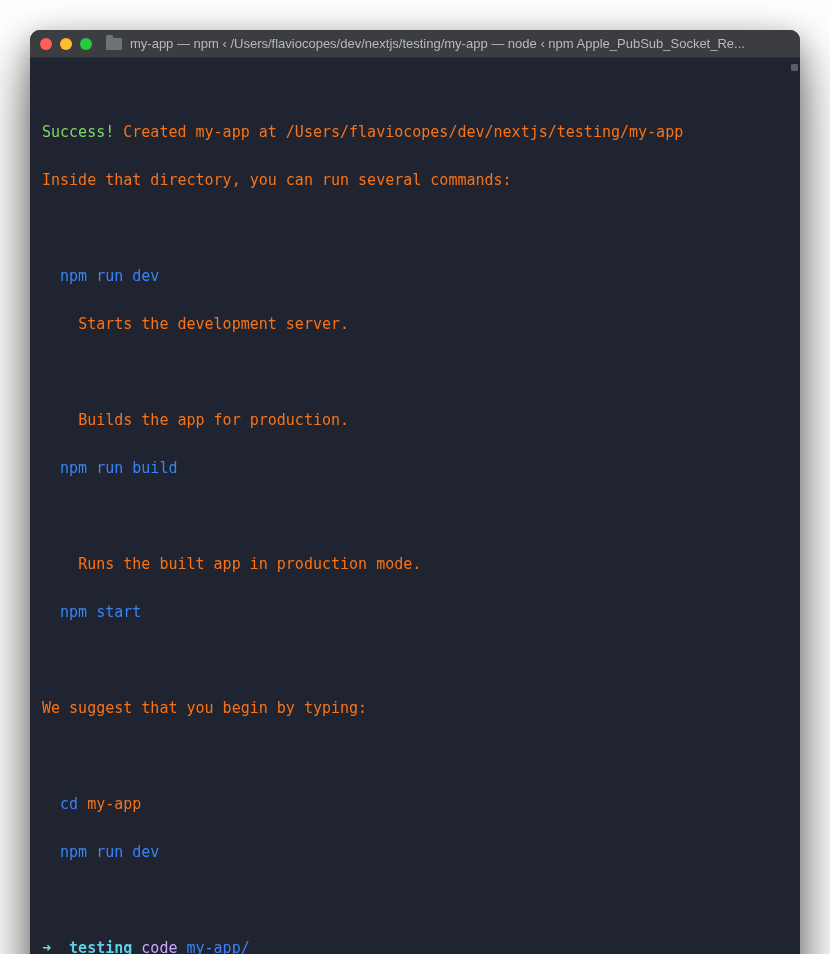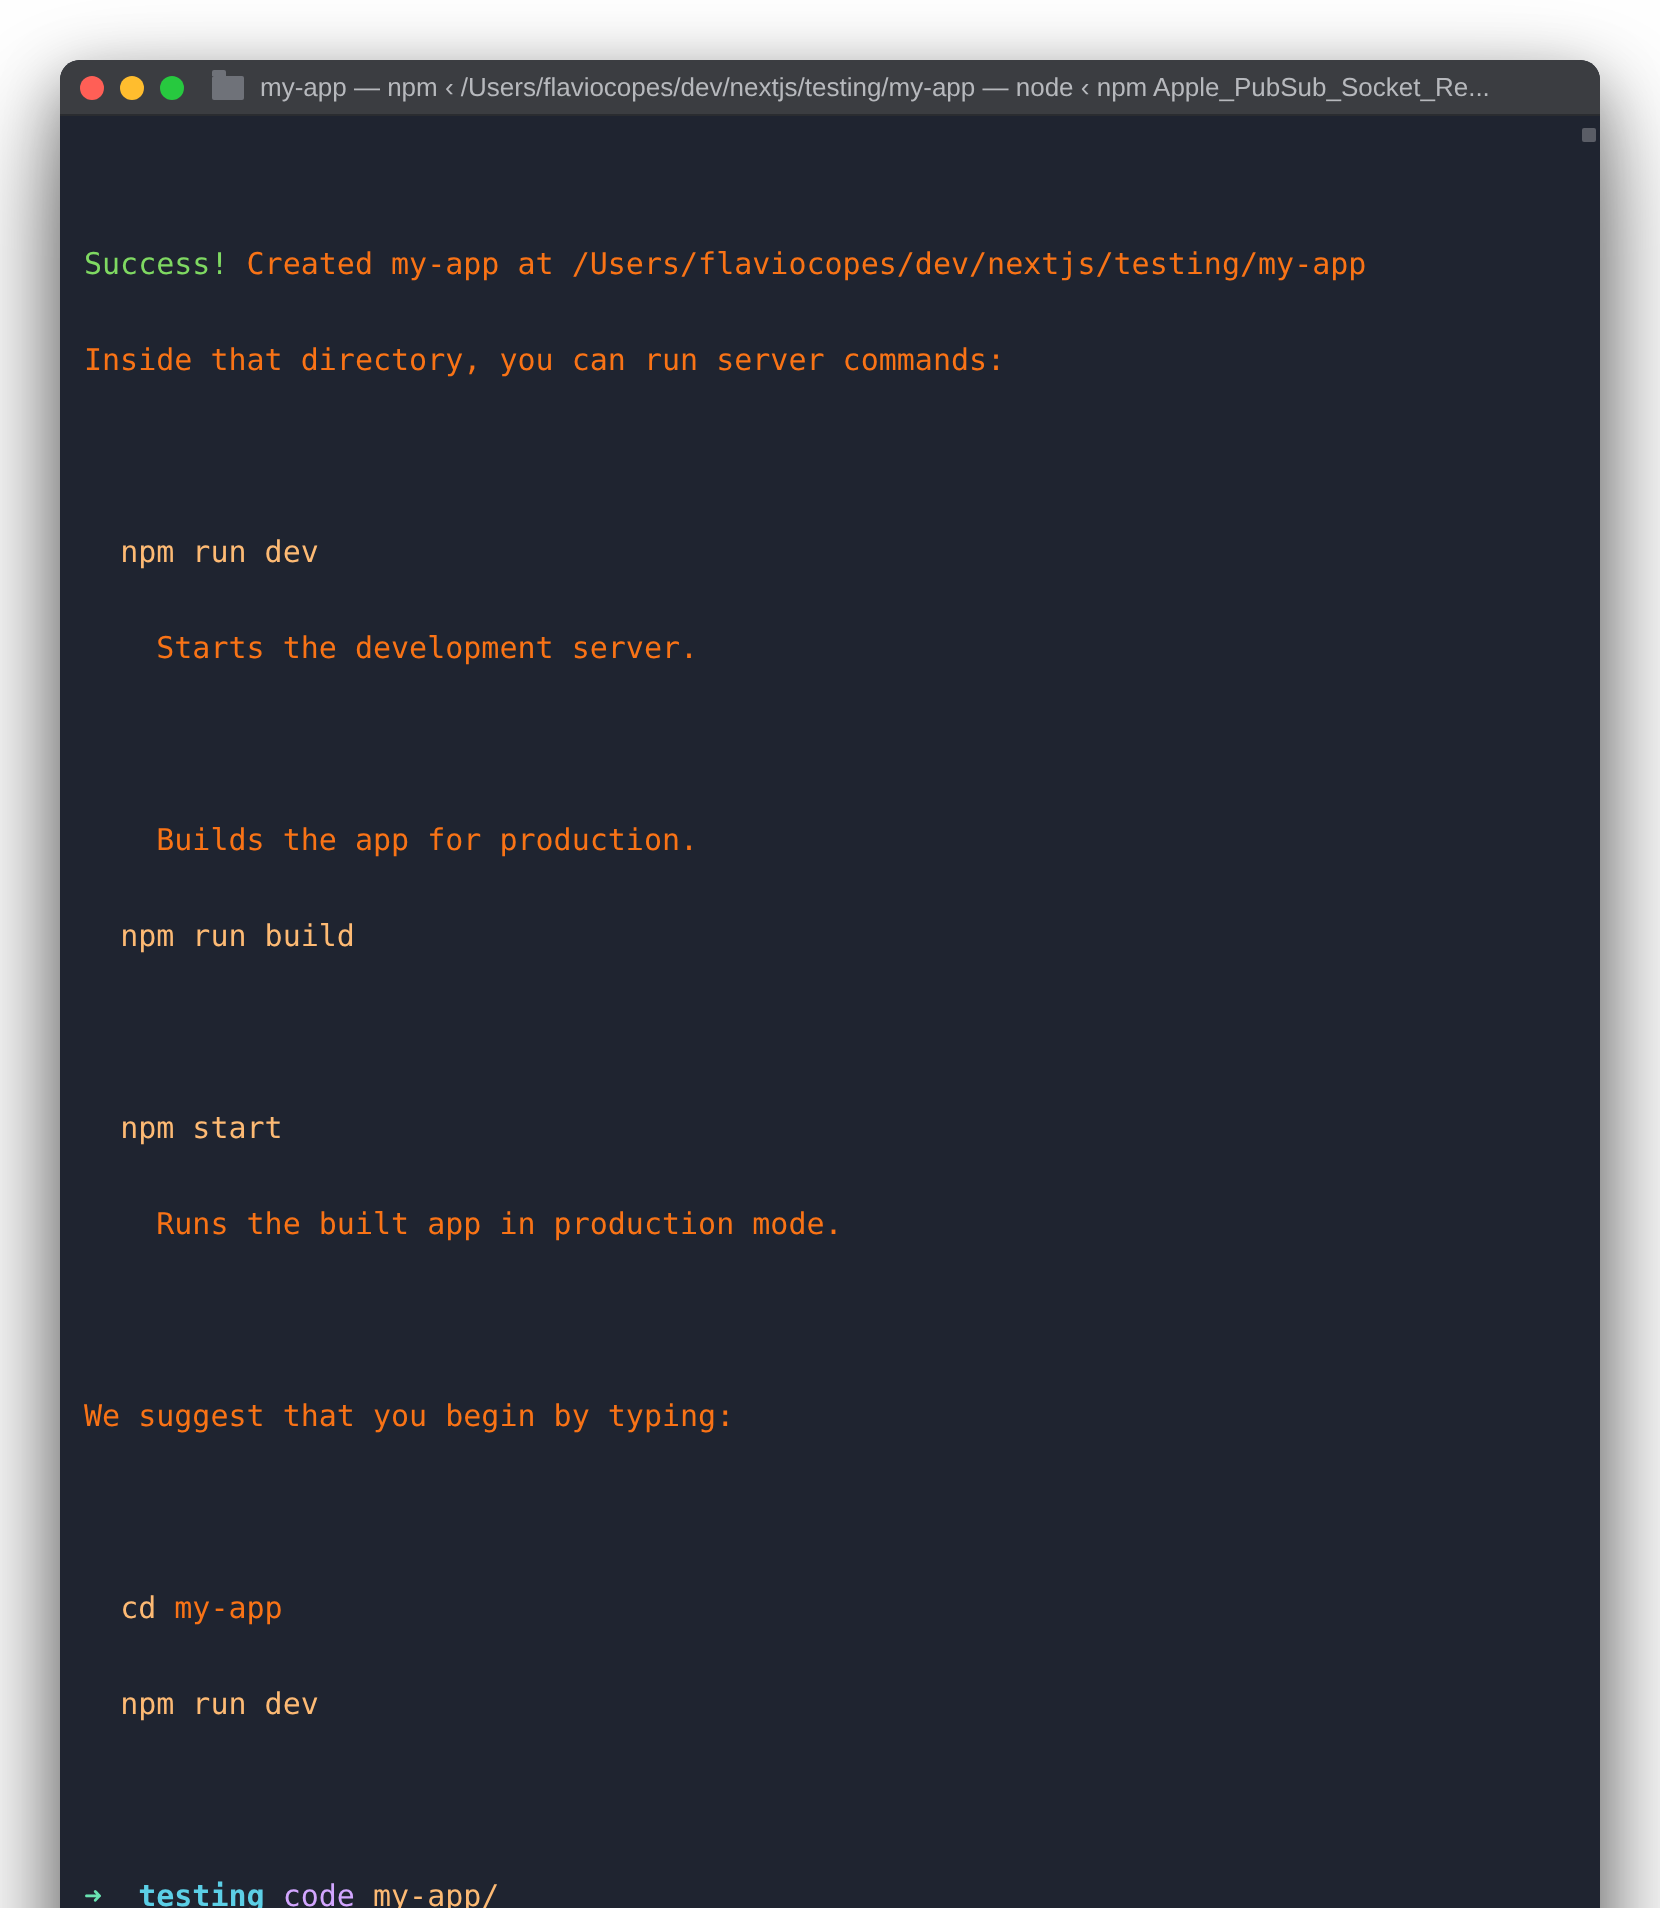--- a/index.html
+++ b/index.html
@@ -84,21 +84,21 @@
     .scrollbar-marker {
       position: absolute;
       right: 2px;
       top: 6px;
       width: 7px;
       height: 7px;
       background: #5a5d66;
       border-radius: 1px;
     }
     .c-green { color: #7fd962; }
-    .c-cyan { color: #fdba74; }
+    .c-cyan { color: #3b82f6; }
     .c-cyan-b { color: #5ccfe6; font-weight: bold; }
     .c-white { color: #f97316; }
     .c-magenta { color: #d2a6ff; }
     .c-green-arrow { color: #69e3b1; font-weight: bold; }
     .c-underline { text-decoration: underline; }
     .bold { font-weight: normal; }
     .line { display: block; }
   </style>
 </head>
 <body>
@@ -109,30 +109,30 @@
       <div class="light red"></div>
       <div class="light yellow"></div>
       <div class="light green"></div>
     </div>
     <div class="folder-icon"></div>
     <div class="title-text">my-app — npm ‹ /Users/flaviocopes/dev/nextjs/testing/my-app — node ‹ npm Apple_PubSub_Socket_Re...</div>
   </div>
   <div class="terminal-body">
     <div class="scrollbar-marker"></div>
 <span class="line"><span class="c-green bold">Success!</span><span class="c-white"> Created my-app at /Users/flaviocopes/dev/nextjs/testing/my-app</span></span>
-<span class="line c-white">Inside that directory, you can run server commands:</span>
+<span class="line c-white">Inside that directory, you can run several commands:</span>
 <span class="line"> </span>
 <span class="line">  <span class="c-cyan">npm run dev</span></span>
 <span class="line">    <span class="c-white">Starts the development server.</span></span>
 <span class="line"> </span>
 <span class="line">    <span class="c-white">Builds the app for production.</span></span>
 <span class="line">  <span class="c-cyan">npm run build</span></span>
 <span class="line"> </span>
+<span class="line">    <span class="c-white">Runs the built app in production mode.</span></span>
 <span class="line">  <span class="c-cyan">npm start</span></span>
-<span class="line">    <span class="c-white">Runs the built app in production mode.</span></span>
 <span class="line"> </span>
 <span class="line c-white">We suggest that you begin by typing:</span>
 <span class="line"> </span>
 <span class="line">  <span class="c-cyan">cd</span><span class="c-white"> my-app</span></span>
 <span class="line">  <span class="c-cyan">npm run dev</span></span>
 <span class="line"> </span>
 <span class="line"><span class="c-green-arrow">➜</span>  <span class="c-cyan-b">testing</span> <span class="c-magenta">code</span> <span class="c-cyan c-underline">my-app/</span></span>
 
 
 

